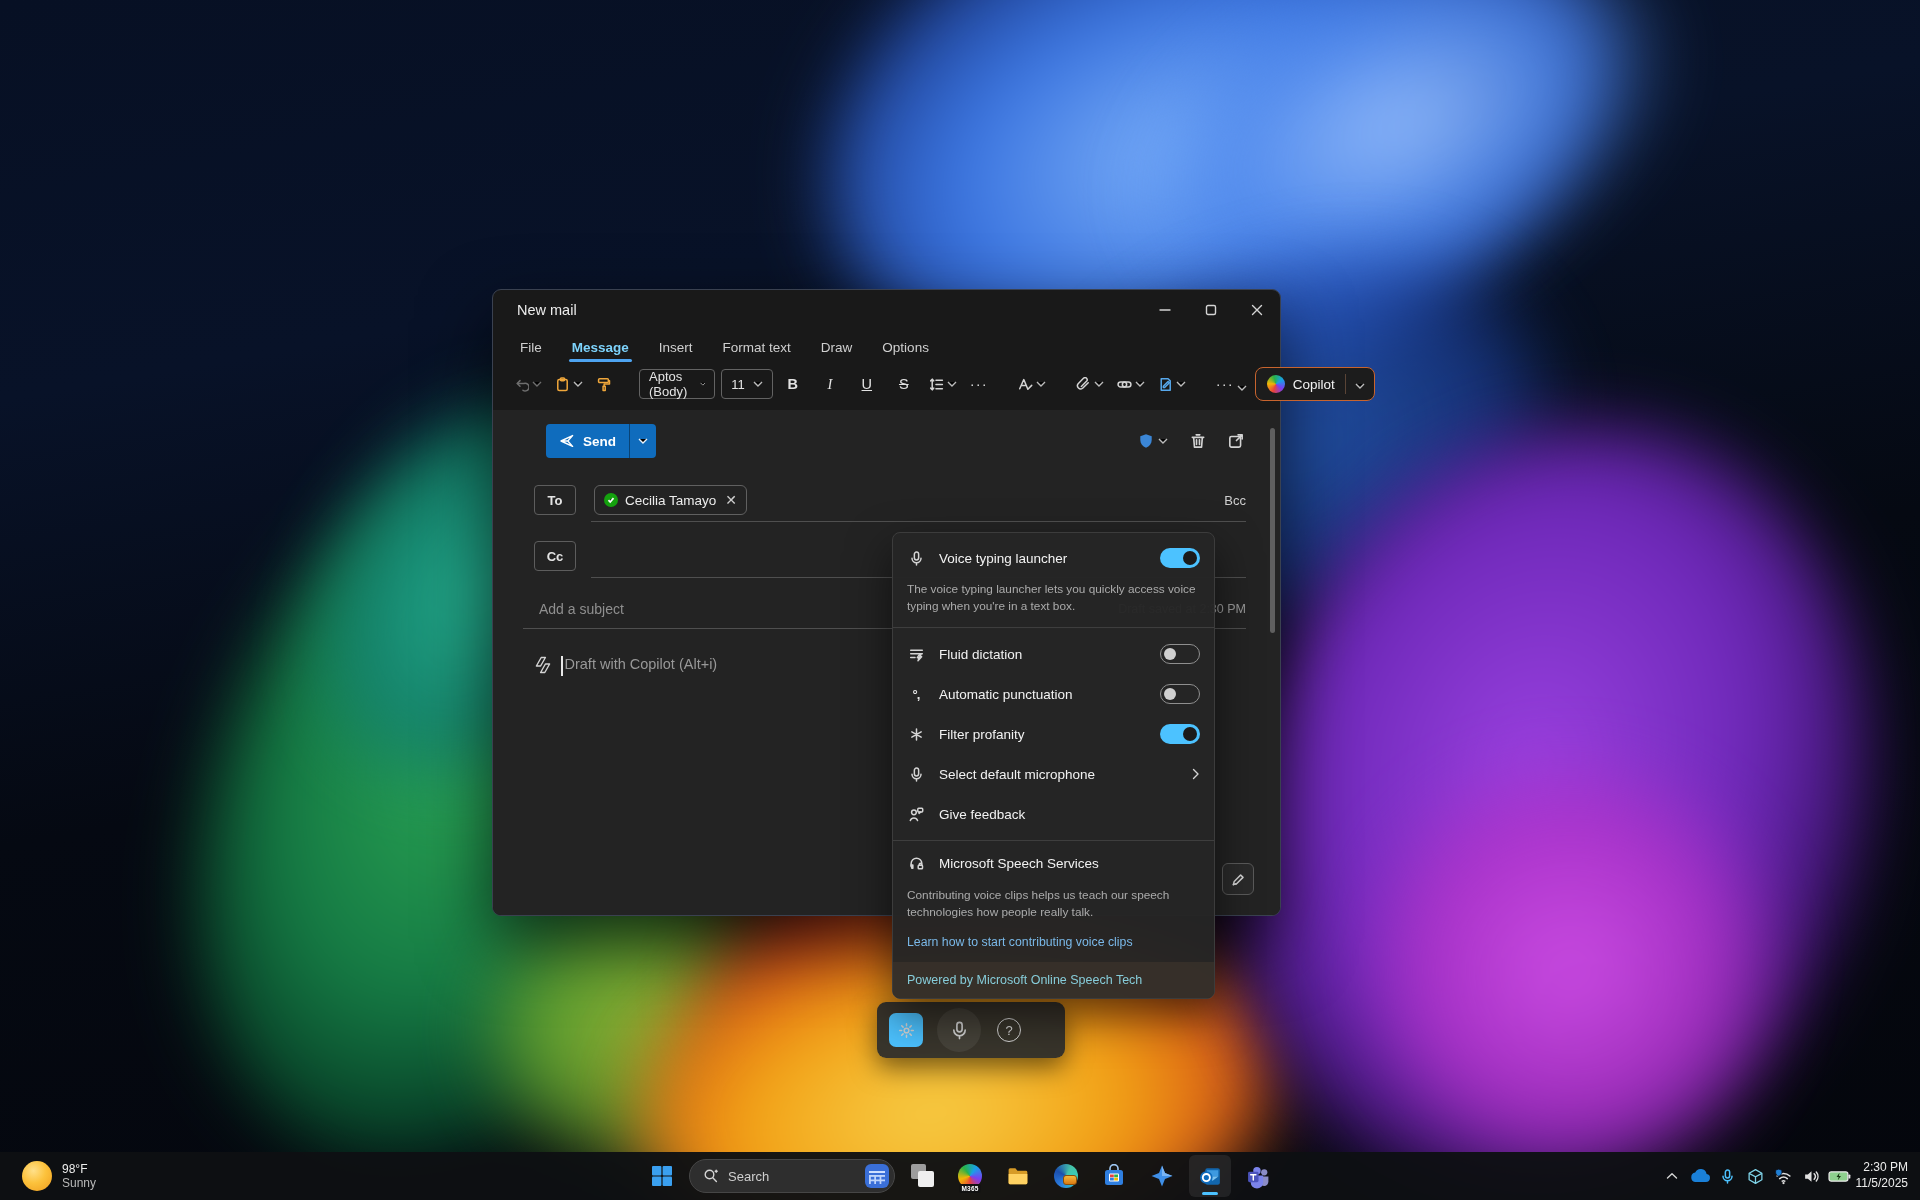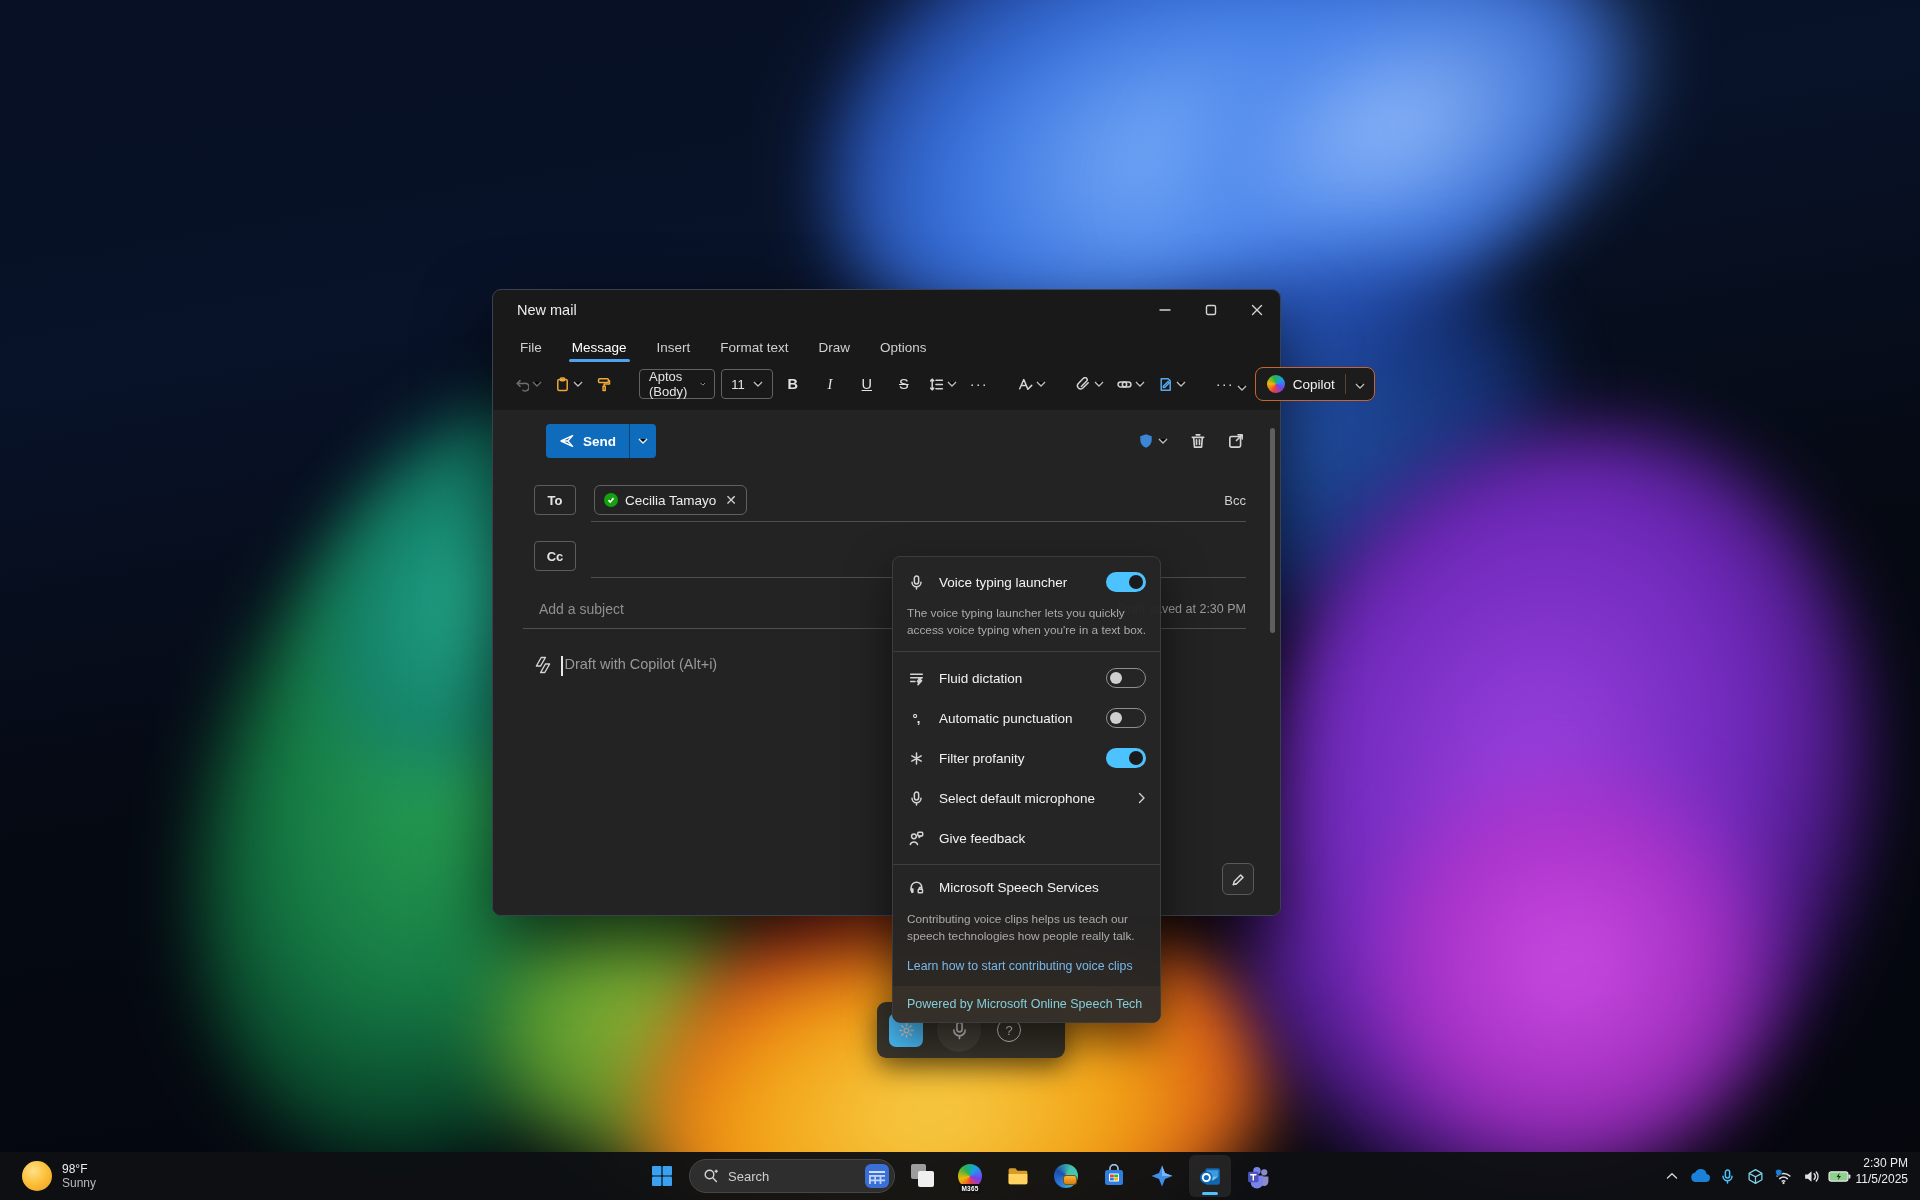--- a/index.html
+++ b/index.html
@@ -45,21 +45,21 @@
   .titlebar { height:40px; display:flex; align-items:center; flex:0 0 auto; }
   .title-text { margin-left:24px; font-size:14.5px; color:#ececec; }
   .win-controls { margin-left:auto; display:flex; height:100%; }
   .win-btn { width:46px; height:100%; display:flex; align-items:center; justify-content:center;
     background:transparent; border:none; cursor:pointer; }
   .win-btn svg { width:12px; height:12px; }
   .win-btn path, .win-btn rect { stroke:#e0e0e0; stroke-width:1.2; fill:none; }
 
   .menubar { height:34px; display:flex; align-items:flex-end; gap:28px; padding:0 26px; flex:0 0 auto; }
   .menu-item { font-size:13.5px; color:#cfcfcf; padding:6px 1px 9px; cursor:pointer; position:relative; }
-  .menu-item.active { color:#ffffff; font-weight:400; }
+  .menu-item.active { color:#7dd3fc; font-weight:700; }
   .menu-item.active::after { content:""; position:absolute; left:-2px; right:-2px; bottom:2px;
     height:3px; border-radius:2px; background:#4da3f0; }
 
   .toolbar { height:46px; display:flex; align-items:center; padding:0 14px 6px 16px; gap:3px; flex:0 0 auto; }
   .tbtn { display:flex; align-items:center; gap:3px; padding:5px 5px; border-radius:4px; background:transparent;
     border:none; cursor:pointer; color:#dcdcdc; }
   .tbtn.disabled svg path, .tbtn.disabled .chev path { stroke:#6e6e6e; }
   .gold path, .gold rect { stroke:#f0a73b !important; }
   .blue-ic path, .blue-ic rect { stroke:#57a8ec !important; }
   .tdiv { width:1px; height:24px; background:#4a4a4a; margin:0 7px; }
@@ -113,21 +113,21 @@
   .copilot-outline path { stroke:#b9b9b9; stroke-width:1.3; }
   .caret { width:1.5px; height:20px; background:#e8e8e8; margin-right:2px; }
   .body-ph { font-size:14.5px; color:#989898; }
   .ink-btn { position:absolute; right:26px; bottom:20px; width:32px; height:32px; border:1px solid #5a5a5a;
     border-radius:6px; background:#2a2a2a; cursor:pointer; display:flex; align-items:center; justify-content:center; }
 
   .win-scrollbar { position:absolute; right:5px; top:12px; bottom:14px; width:5px; }
   .win-scrollbar .thumb { position:absolute; top:6px; width:5px; height:205px; border-radius:3px; background:#5f5f5f; }
 
   
-  .voice-panel { position:absolute; left:892px; top:556px; width:269px; z-index:20;
+  .voice-panel { position:absolute; left:892px; top:532px; width:323px; z-index:20;
     background:rgba(37,37,37,.97); border:1px solid #3c3c3c; border-radius:8px;
     box-shadow:0 18px 44px rgba(0,0,0,.55); color:#eee; overflow:hidden; }
   .vrow { display:flex; align-items:center; gap:14px; padding:0 14px; height:40px; cursor:pointer; }
   .vrow .vicon { width:18px; display:flex; justify-content:center; color:#e6e6e6; }
   .vlabel { font-size:13.5px; color:#f2f2f2; flex:1; }
   .vdesc { padding:2px 14px 12px; font-size:11.8px; line-height:1.45; color:#ababab; }
   .vdivider { height:1px; background:#3e3e3e; }
   .toggle { width:40px; height:20px; border-radius:10px; position:relative; flex:0 0 auto; cursor:pointer; }
   .toggle.on { background:#4cc2ff; }
   .toggle.on .knob { position:absolute; right:3px; top:3px; width:14px; height:14px; border-radius:50%; background:#1b1b1b; }
@@ -171,21 +171,21 @@
   .cal-badge { width:24px; height:24px; border-radius:6px; background:#3a6fd8; position:relative; overflow:hidden; }
   .cal-badge::before { content:""; position:absolute; left:4px; right:4px; top:7px; height:1.5px; background:#cfe0ff; }
   .cal-badge::after { content:""; position:absolute; left:4px; top:11px; width:16px; height:9px;
     background:linear-gradient(90deg,#cfe0ff 1.5px,transparent 1.5px) 0 0/5.3px 100%,
                linear-gradient(#cfe0ff 1.5px,transparent 1.5px) 0 0/100% 4.5px; opacity:.9; }
   .tv-back { position:absolute; left:10px; top:9px; width:15px; height:15px; background:#9d9d9d; border-radius:2px; }
   .tv-front { position:absolute; left:17px; top:16px; width:16px; height:16px; background:#efefef; border-radius:2px; }
   .m365-badge { position:absolute; bottom:4px; left:50%; transform:translateX(-50%); background:#111; color:#fff;
     font-size:6.5px; font-weight:700; padding:1px 2px; border-radius:2px; letter-spacing:.2px; }
   .diamond { width:24px; height:24px; }
-  .tray { position:absolute; right:6px; display:flex; }
+  .tray { position:absolute; right:6px; display:flex; align-items:center; }
   .tray-btn { background:transparent; border:none; cursor:pointer; display:flex; align-items:center;
     justify-content:center; width:28px; height:40px; border-radius:4px; }
   .clock { text-align:right; color:#ececec; font-size:12px; line-height:1.3; cursor:pointer; padding:0 6px 0 2px; }
 </style>
 </head>
 <body>
 
 <div class="screen">
 
   <div class="wallpaper">

